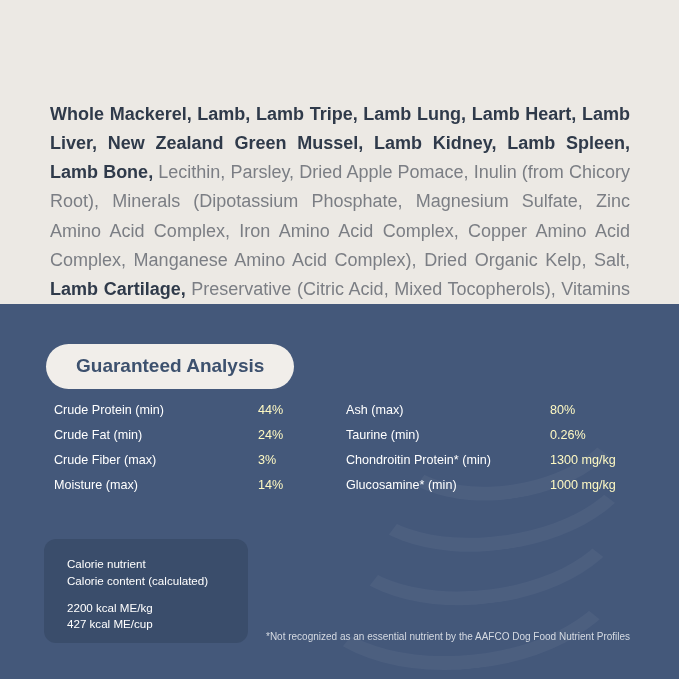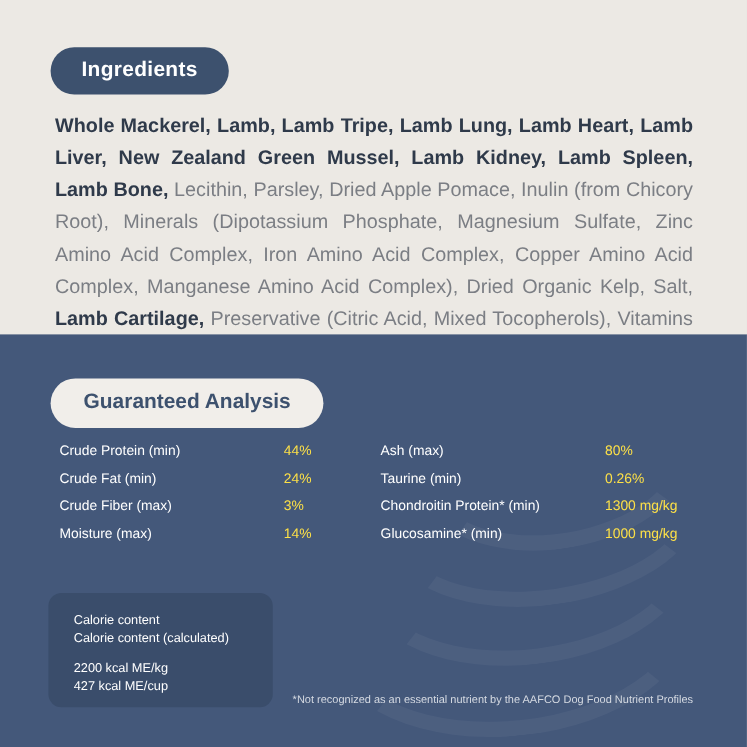--- a/index.html
+++ b/index.html
@@ -102,21 +102,21 @@
   }
   .ga-col-left { left: 54px; width: 300px; }
   .ga-col-right { left: 346px; width: 300px; }
   .ga-row {
     display: flex;
     align-items: flex-start;
     height: 25px;
     margin-bottom: 0;
   }
   .ga-label { width: 204px; color: #ffffff; }
-  .ga-value { color: #fde047; }
+  .ga-value { color: #fef9c3; }
 
   .calorie-box {
     position: absolute;
     left: 44px;
     top: 235px;
     width: 204px;
     height: 104px;
     background: #3a4d6b;
     border-radius: 12px;
     padding: 17px 0 0 23px;
@@ -133,21 +133,20 @@
     font-size: 10px;
     color: #d5dae2;
   }
 </style>
 </head>
 <body>
 
 <div class="page">
 
   <div class="ingredients-section">
-    <div class="pill pill-ingredients">Ingredients</div>
     <div class="ingredients-body"><b>Whole Mackerel, Lamb, Lamb Tripe, Lamb Lung, Lamb Heart, Lamb Liver, New Zealand Green Mussel, Lamb Kidney, Lamb Spleen, Lamb Bone,</b><span> Lecithin, Parsley, Dried Apple Pomace, Inulin (from Chicory Root), Minerals (Dipotassium Phosphate, Magnesium Sulfate, Zinc Amino Acid Complex, Iron Amino Acid Complex, Copper Amino Acid Complex, Manganese Amino Acid Complex), Dried Organic Kelp, Salt, </span><b>Lamb Cartilage,</b><span> Preservative (Citric Acid, Mixed Tocopherols), Vitamins (Vitamin E Supplement, Thiamine Mononitrate, Riboflavin, Pyridoxine Hydrochloride, Vitamin D3 Supplement, Folic Acid).</span></div>
   </div>
 
   <div class="ga-section">
     <div class="swoosh sw1"></div>
     <div class="swoosh sw2"></div>
     <div class="swoosh sw3"></div>
     <div class="swoosh sw4"></div>
 
     <div class="pill-ga">Guaranteed Analysis</div>
@@ -184,21 +183,21 @@
         <span class="ga-label">Chondroitin Protein* (min)</span>
         <span class="ga-value">1300 mg/kg</span>
       </div>
       <div class="ga-row">
         <span class="ga-label">Glucosamine* (min)</span>
         <span class="ga-value">1000 mg/kg</span>
       </div>
     </div>
 
     <div class="calorie-box">
-      <div>Calorie content</div>
+      <div>Calorie nutrient</div>
       <div>Calorie content (calculated)</div>
       <div class="calorie-gap"></div>
       <div>2200 kcal ME/kg</div>
       <div>427 kcal ME/cup</div>
     </div>
 
     <div class="footnote">*Not recognized as an essential nutrient by the AAFCO Dog Food Nutrient Profiles</div>
   </div>
 
 </div>

